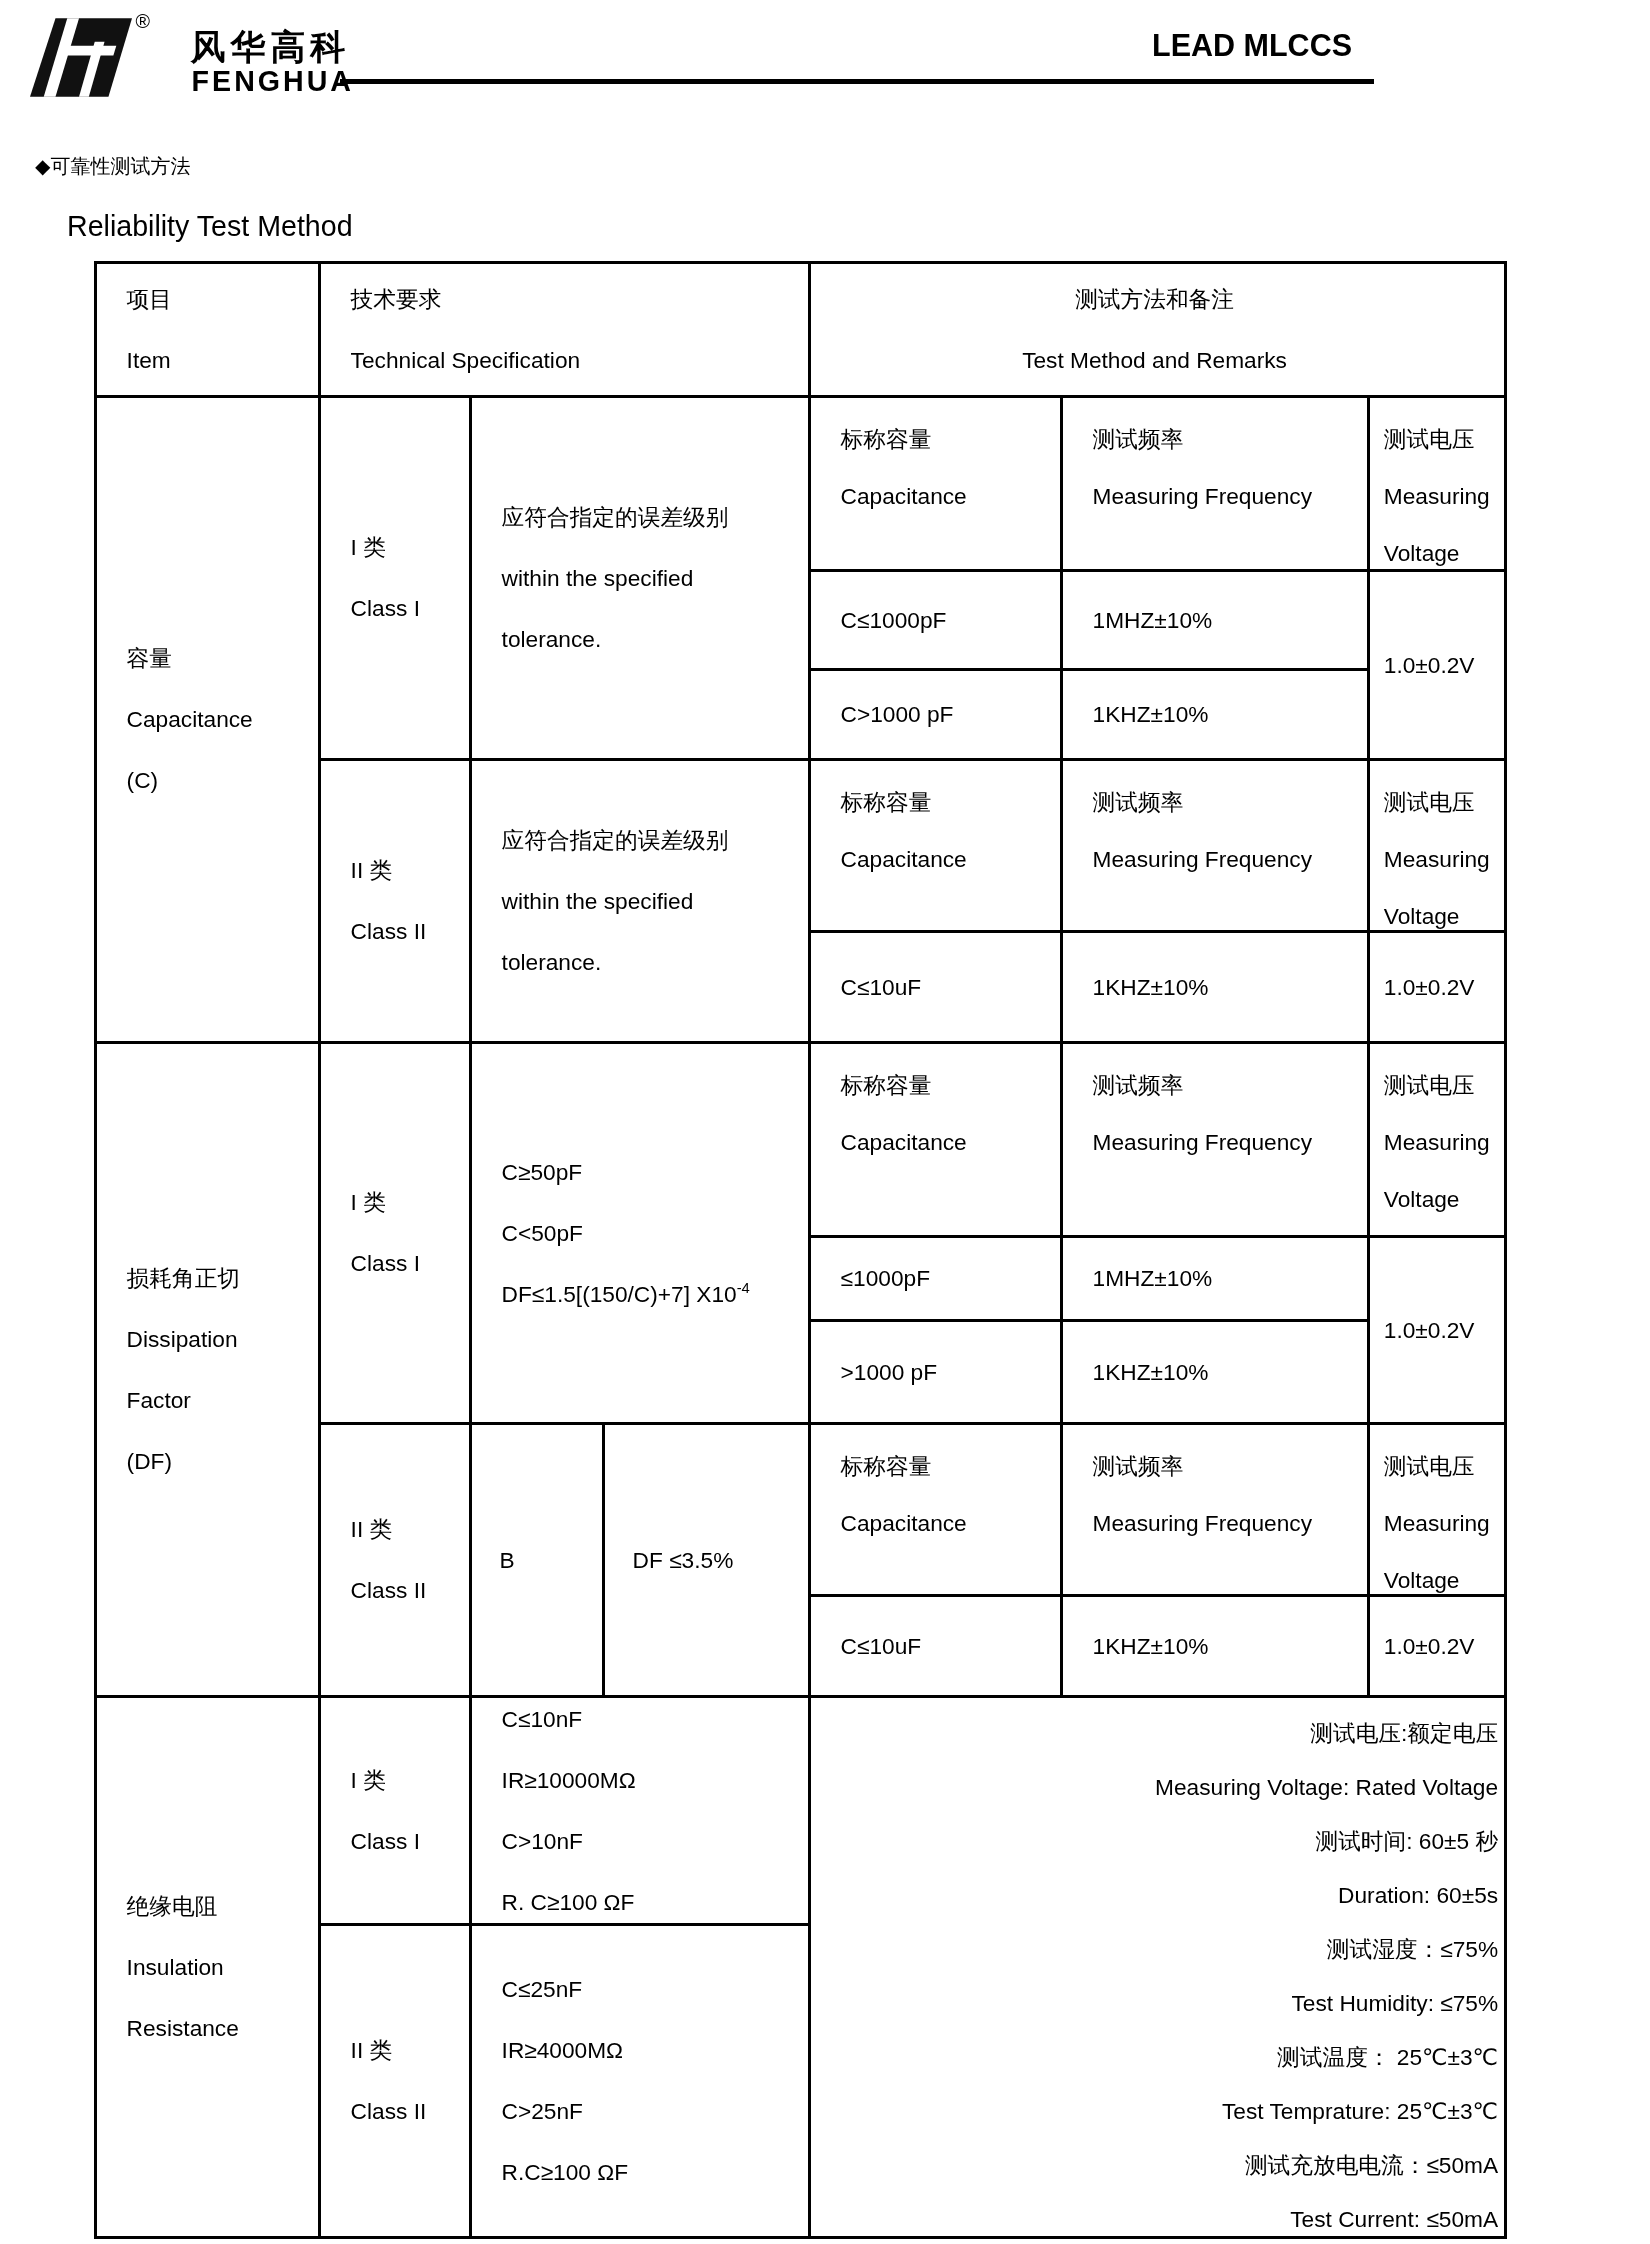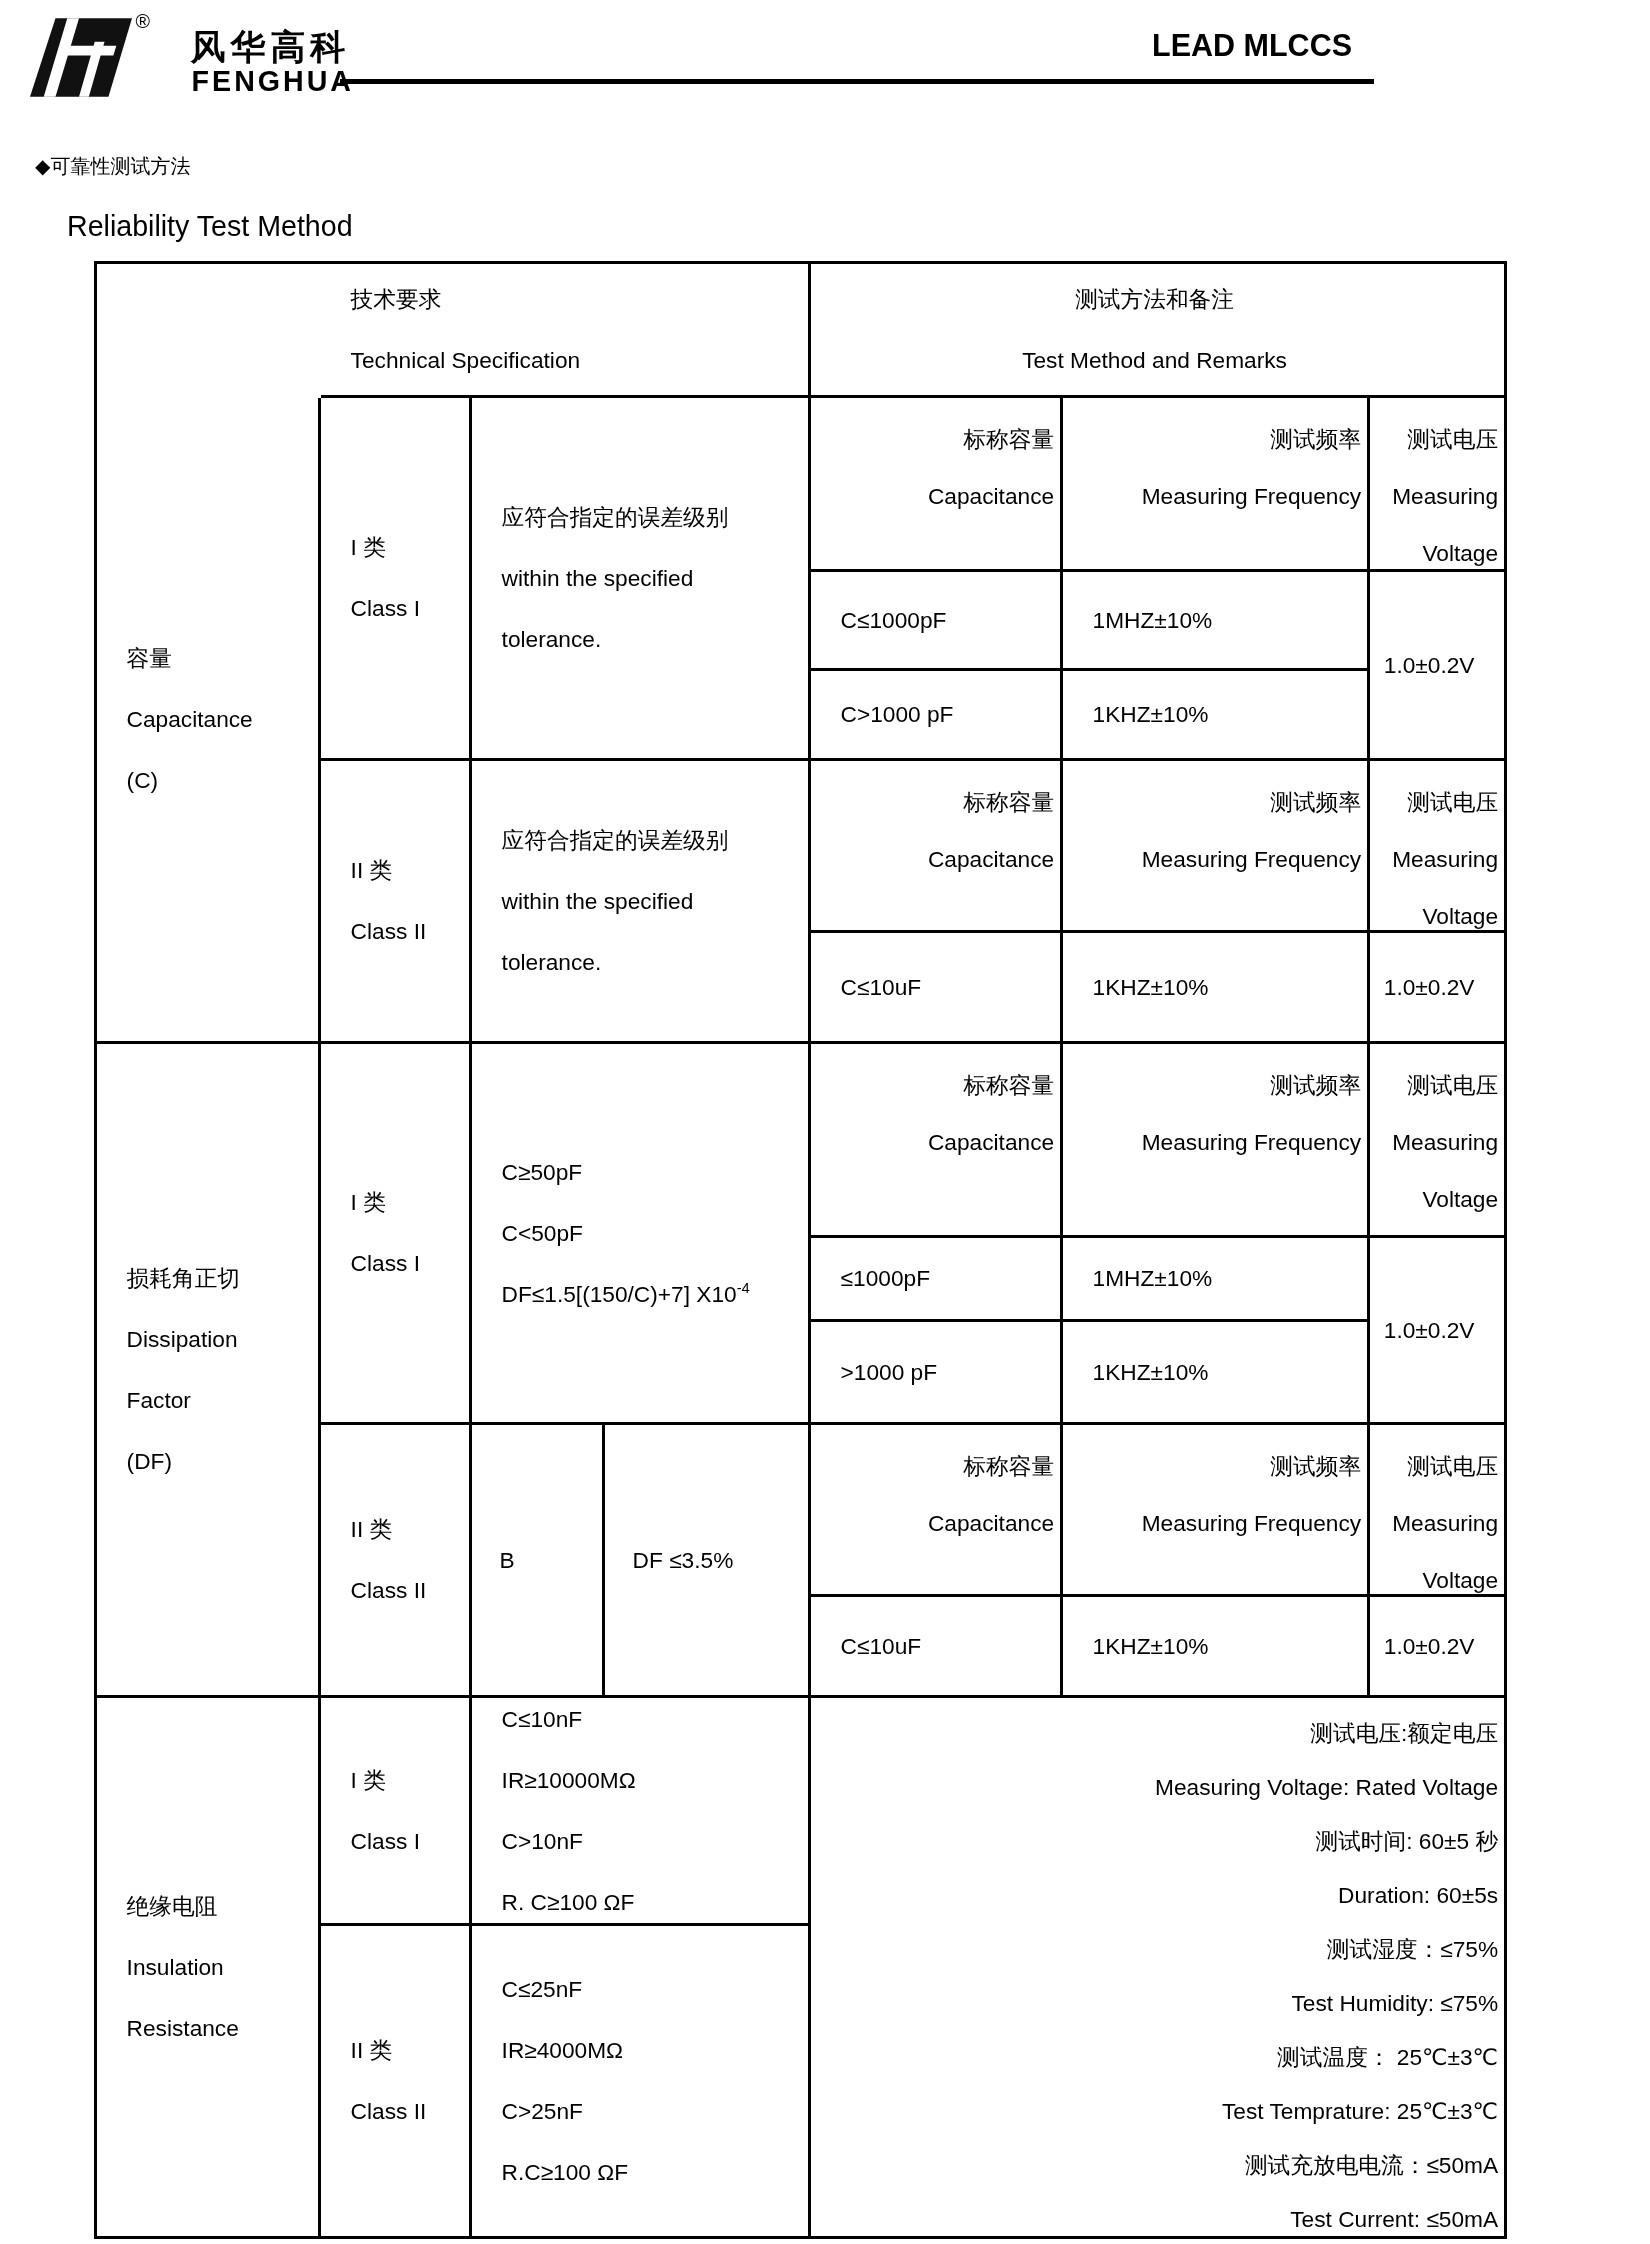--- a/index.html
+++ b/index.html
@@ -26,21 +26,21 @@
     grid-template-columns:224px 151px 339px 252px 307px 137px;
     grid-template-rows:134px 174px 99px 90px 172px 111px 194px 84px 103px 172px 101px 228px 313px;
     border-top:3px solid #000;border-left:3px solid #000;
   }
   .c{
     box-sizing:border-box;border-right:3px solid #000;border-bottom:3px solid #000;
     display:flex;flex-direction:column;justify-content:center;
     padding-left:29.6px;padding-right:5.9px;font-size:22.7px;overflow:hidden;
   }
   .c p{margin:0;line-height:61px;white-space:nowrap;}
-  .subhdr{justify-content:flex-start;padding-top:12.8px;text-align:right;}
+  .subhdr{justify-content:flex-start;padding-top:12.8px;}
   .subhdr p{line-height:57px;}
   .ctr{align-items:center;text-align:center;padding-left:0;}
   .voltcell{padding-left:13.8px;}
   .method p{line-height:54px;}
   .method{justify-content:flex-start;padding-top:7.9px;padding-left:21.7px;}
   .bdf{flex-direction:row;padding:0;align-items:stretch;}
   .bdf .sub{box-sizing:border-box;display:flex;align-items:center;padding-left:27.6px;}
   .bdf .sub-b{width:133px;border-right:3px solid #000;}
   .bdf .sub-df{flex:1;}
   sup{font-size:14.8px;line-height:0;}
@@ -92,20 +92,24 @@
   <div class="brand-en">FENGHUA</div>
 </div>
 <div class="doc-type">LEAD MLCCS</div>
 <div class="head-rule"></div>
 
 <div class="title-cn">◆可靠性测试方法</div>
 <div class="title-en">Reliability Test Method</div>
 
 <div class="tbl">
 
+  <div class="c g-h-item">
+    <p>项目</p>
+    <p>Item</p>
+  </div>
   <div class="c g-h-spec">
     <p>技术要求</p>
     <p>Technical Specification</p>
   </div>
   <div class="c ctr g-h-method">
     <p>测试方法和备注</p>
     <p>Test Method and Remarks</p>
   </div>
 
   <div class="c g-s1-item">

